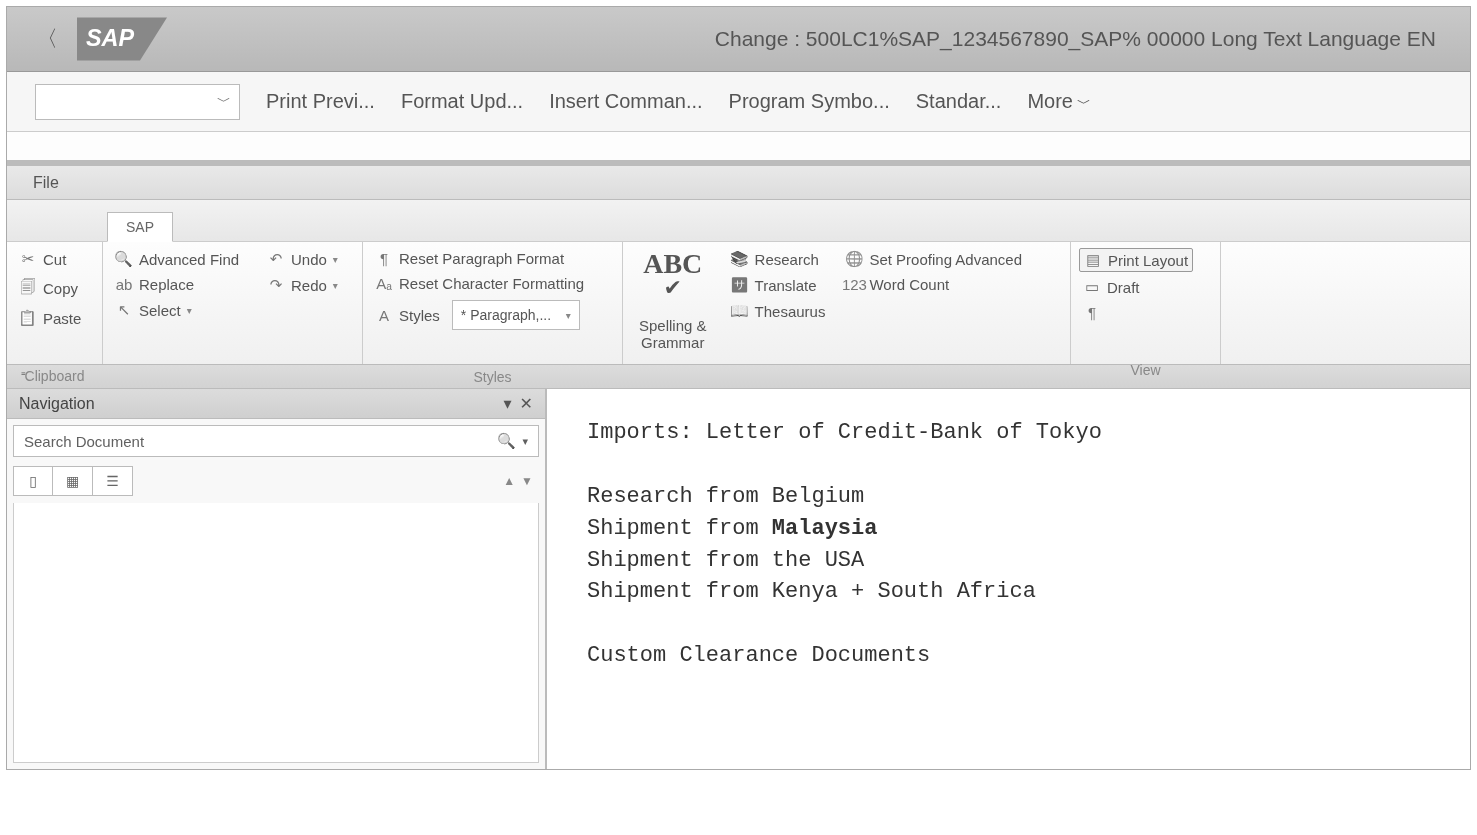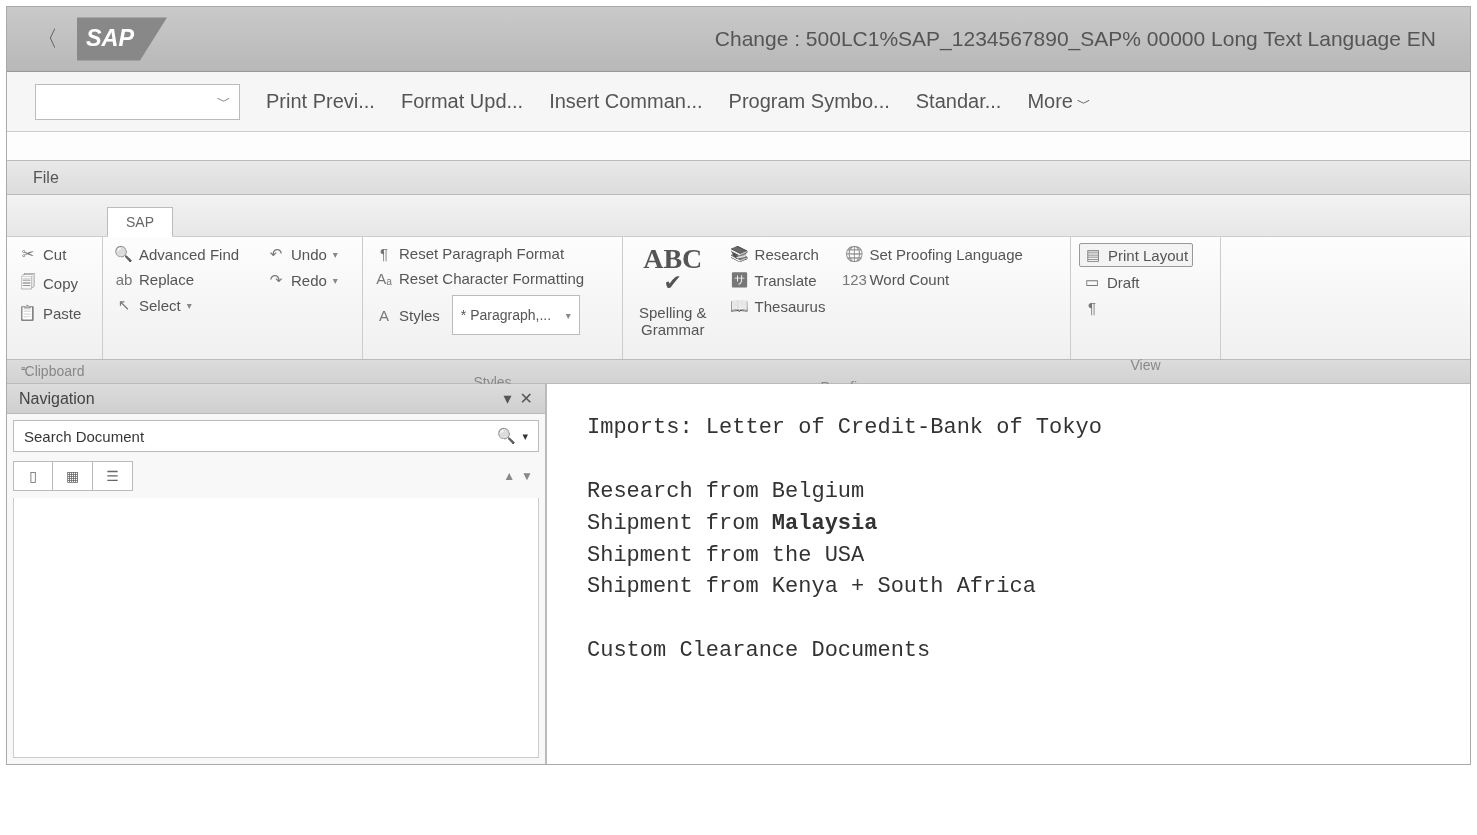--- a/index.html
+++ b/index.html
@@ -67,21 +67,21 @@
   }
   .sap-tool-item .chev { font-size:14px; margin-left:4px; }
 
   .spacer-bar {
     height: 28px;
     background:#fdfdfd;
   }
 
   
   .word-wrap {
-    border-top: 1px solid #f9a8d4;
+    border-top: 6px solid #f9a8d4;
   }
   .word-menubar {
     height: 34px;
     background: linear-gradient(#e9e9e9,#dcdcdc);
     border-bottom:1px solid #bbb;
     display:flex;align-items:center;
     padding:0 26px;
     color:#555;
     font-size:16px;
   }
@@ -138,28 +138,28 @@
   .ritem {
     display:flex;align-items:center;gap:6px;
     color:#555;font-size:15px;
     padding:2px 4px;
     cursor:pointer;
     white-space:nowrap;
   }
   .ritem .ico { width:18px; display:inline-flex;justify-content:center;font-size:15px;color:#777; }
   .big-btn {
     display:flex;flex-direction:column;align-items:center;justify-content:center;
-    gap:4px;
+    gap:12px;
     padding:2px 8px;
     cursor:pointer;
     color:#555;font-size:15px;text-align:center;
   }
   .big-btn .big-ico { font-size:28px; line-height:1; }
   .styles-dd {
-    height:40px;border:1px solid #bbb;background:#fff;
+    height:30px;border:1px solid #bbb;background:#fff;
     display:flex;align-items:center;padding:0 8px;color:#555;font-size:14px;
     gap:6px;min-width:128px;
     cursor:pointer;
   }
   .view-active {
     border:1px solid #999;background:#f3f3f3;border-radius:2px;
   }
 
   .qat {
     height:24px;
@@ -185,21 +185,21 @@
     border-bottom:1px solid #bbb;
     display:flex;align-items:center;justify-content:space-between;
     padding:0 12px;color:#444;font-size:16px;
   }
   .nav-title .ctrls { display:flex;gap:8px;color:#555; }
   .nav-search {
     margin:6px;
     height:32px;
     border:1px solid #bbb;background:#fff;
     display:flex;align-items:center;justify-content:space-between;
-    padding:0 10px;color:#701a75;font-size:15px;
+    padding:0 10px;color:#0f766e;font-size:15px;
   }
   .nav-tabs {
     margin:2px 6px 0 6px;
     height:32px;
     display:flex;align-items:center;gap:0;
   }
   .nav-tab {
     width:40px;height:30px;border:1px solid #bbb;background:#fff;
     display:flex;align-items:center;justify-content:center;color:#666;
     cursor:pointer;
@@ -371,21 +371,21 @@
                 <span>Translate</span>
               </div>
             <div class="ritem">
                 <span class="ico">📖</span>
                 <span>Thesaurus</span>
               </div>
           </div>
           <div class="col" style="margin-left:6px">
             <div class="ritem">
                 <span class="ico">🌐</span>
-                <span>Set Proofing Language</span>
+                <span>Set Proofing Advanced</span>
               </div>
             <div class="ritem">
                 <span class="ico">123</span>
                 <span>Word Count</span>
               </div>
           </div>
         </div>
         <div class="group-label">Proofing</div>
       </div>
 

